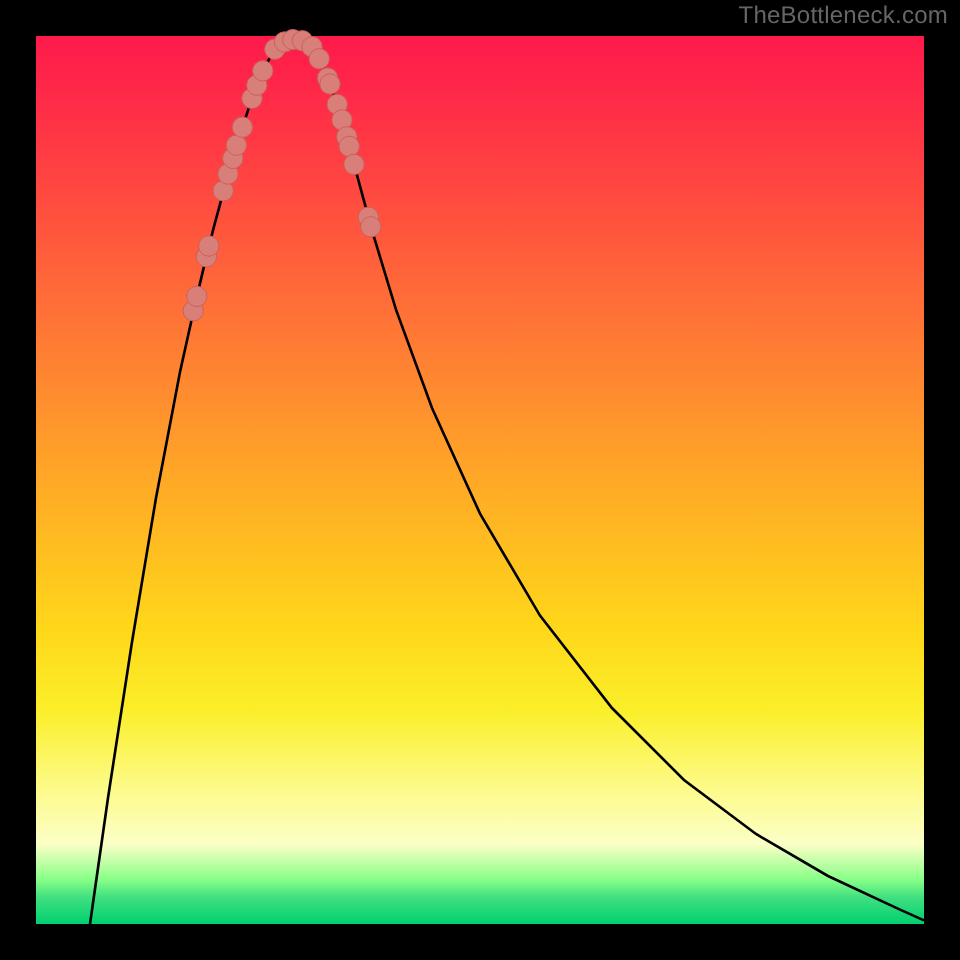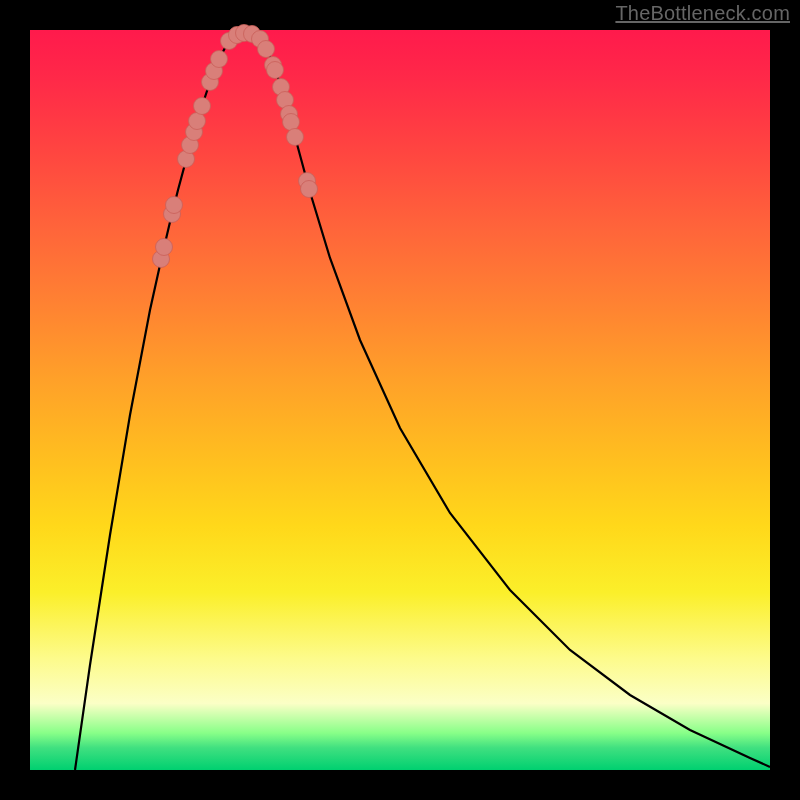--- a/index.html
+++ b/index.html
@@ -40,21 +40,20 @@
   }
   .watermark {
     position: absolute;
     top: 2px;
     right: 10px;
     font-family: Arial, sans-serif;
     color: #666;
     font-size: 20px;
     font-weight: normal;
     letter-spacing: 0.2px;
-    text-decoration: underline;
   }
   svg.curve {
     position: absolute;
     left: 0;
     top: 0;
     width: 740px;
     height: 740px;
     overflow: visible;
   }
   .curve-path {

